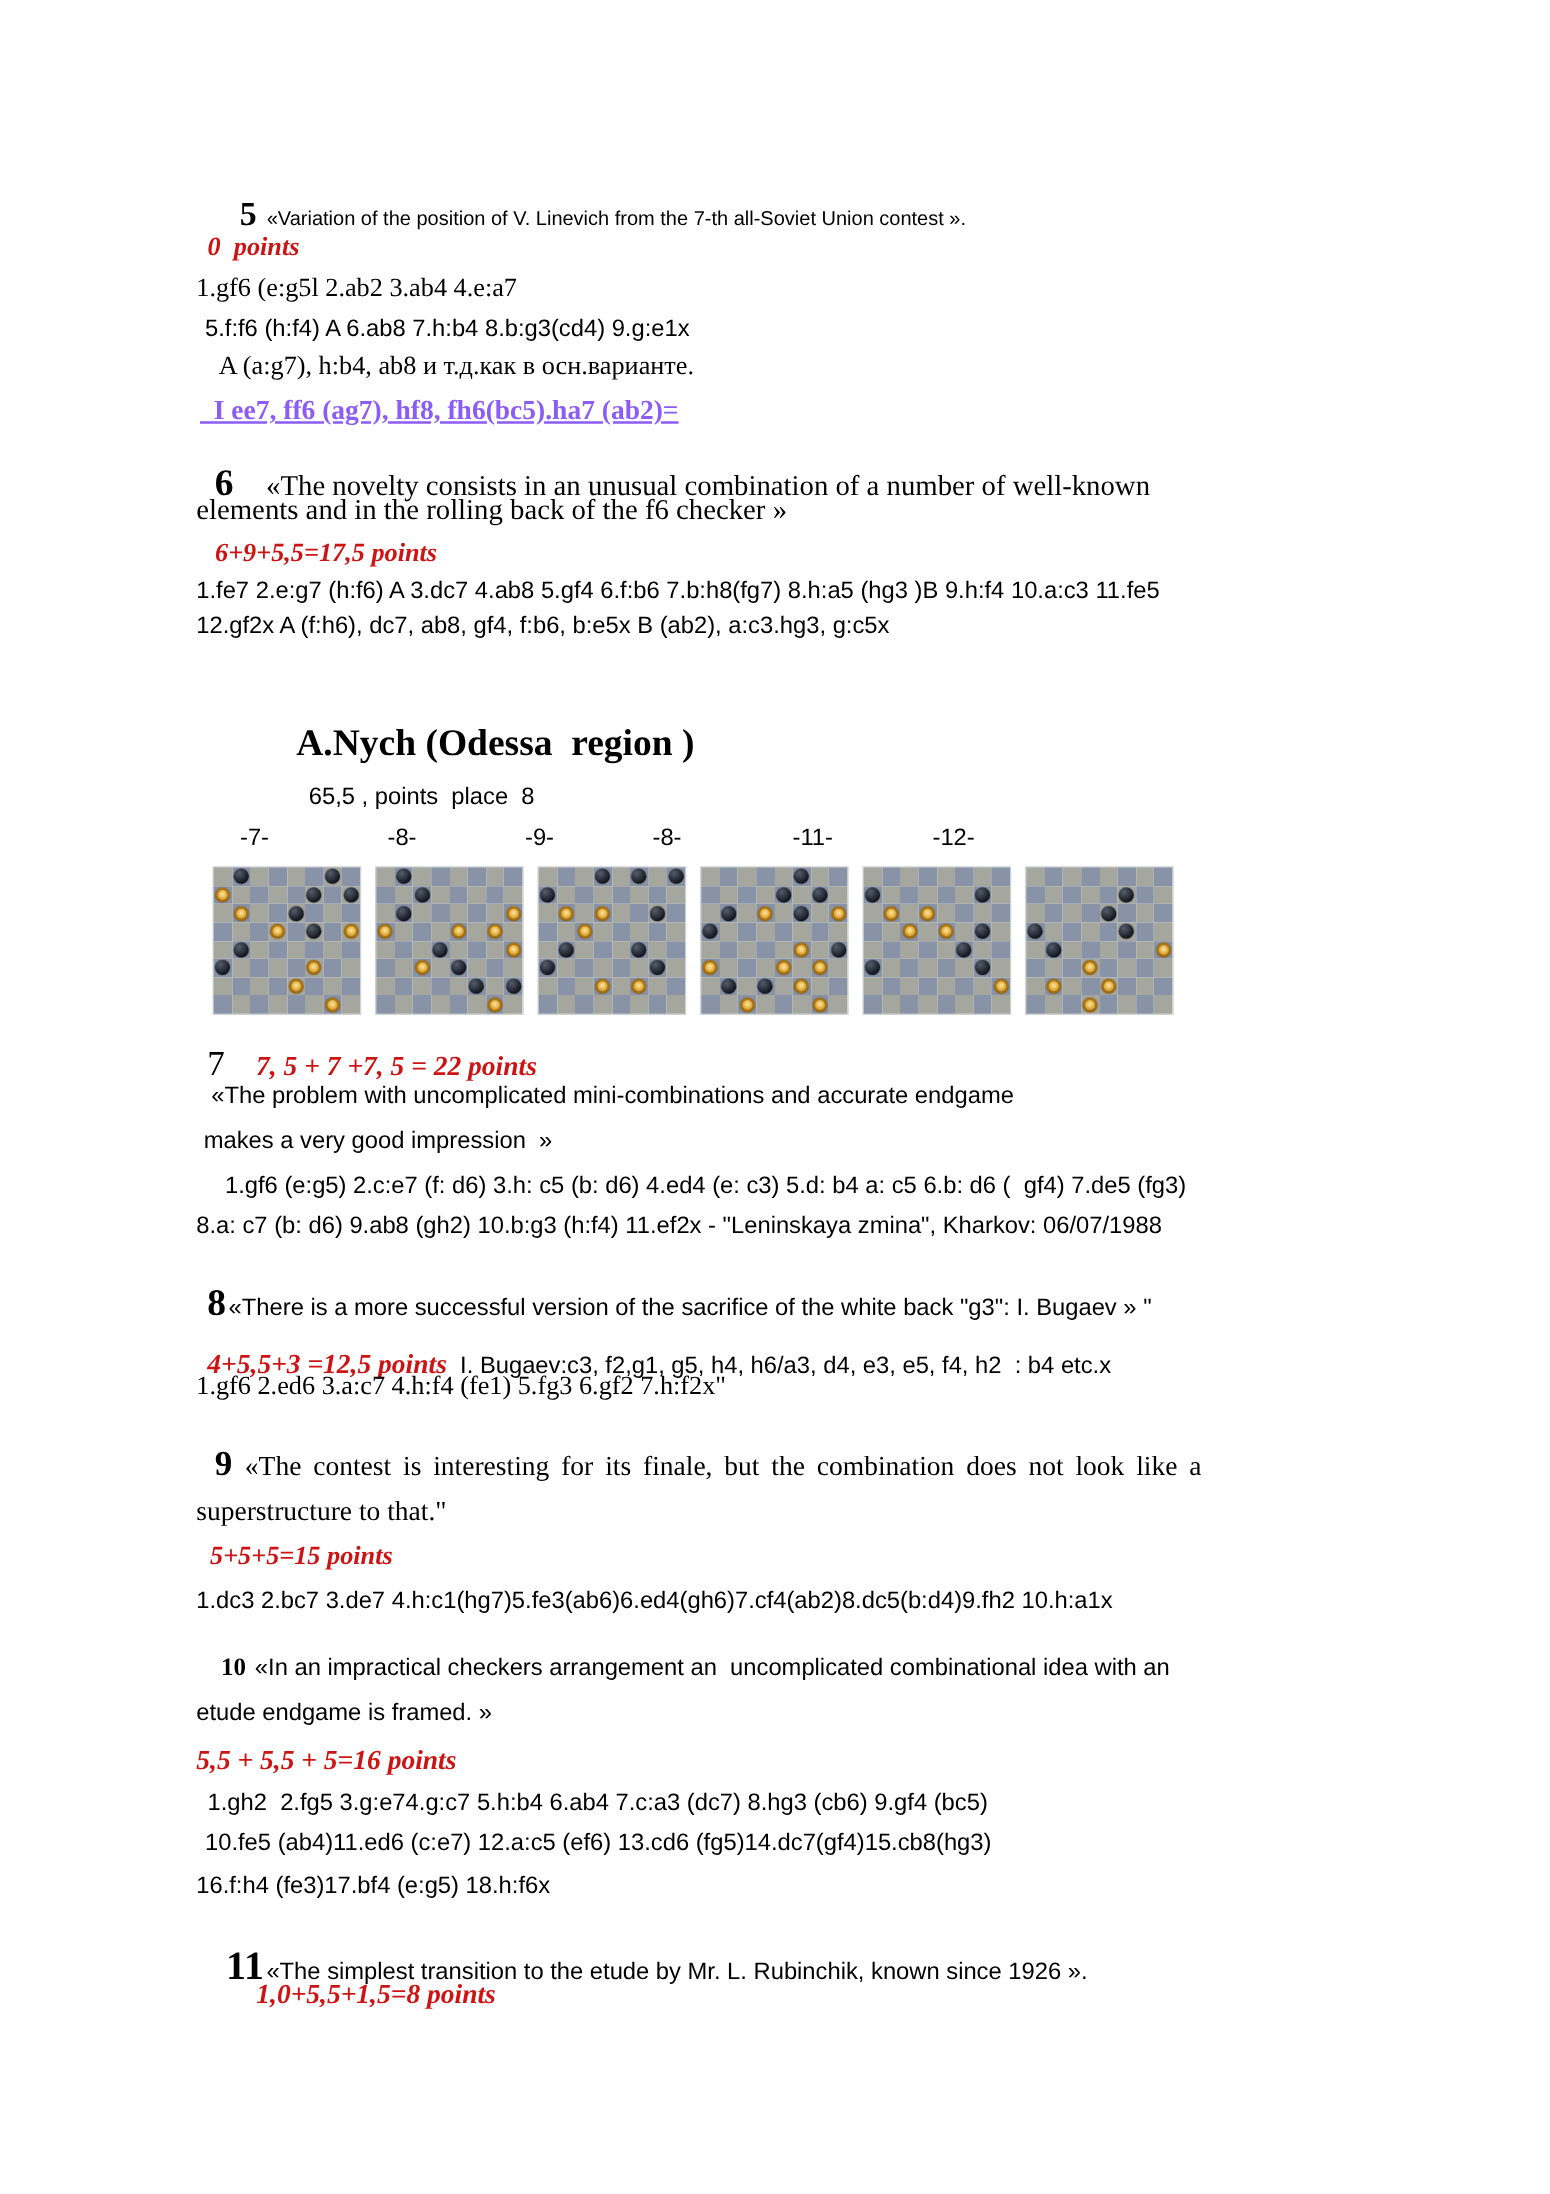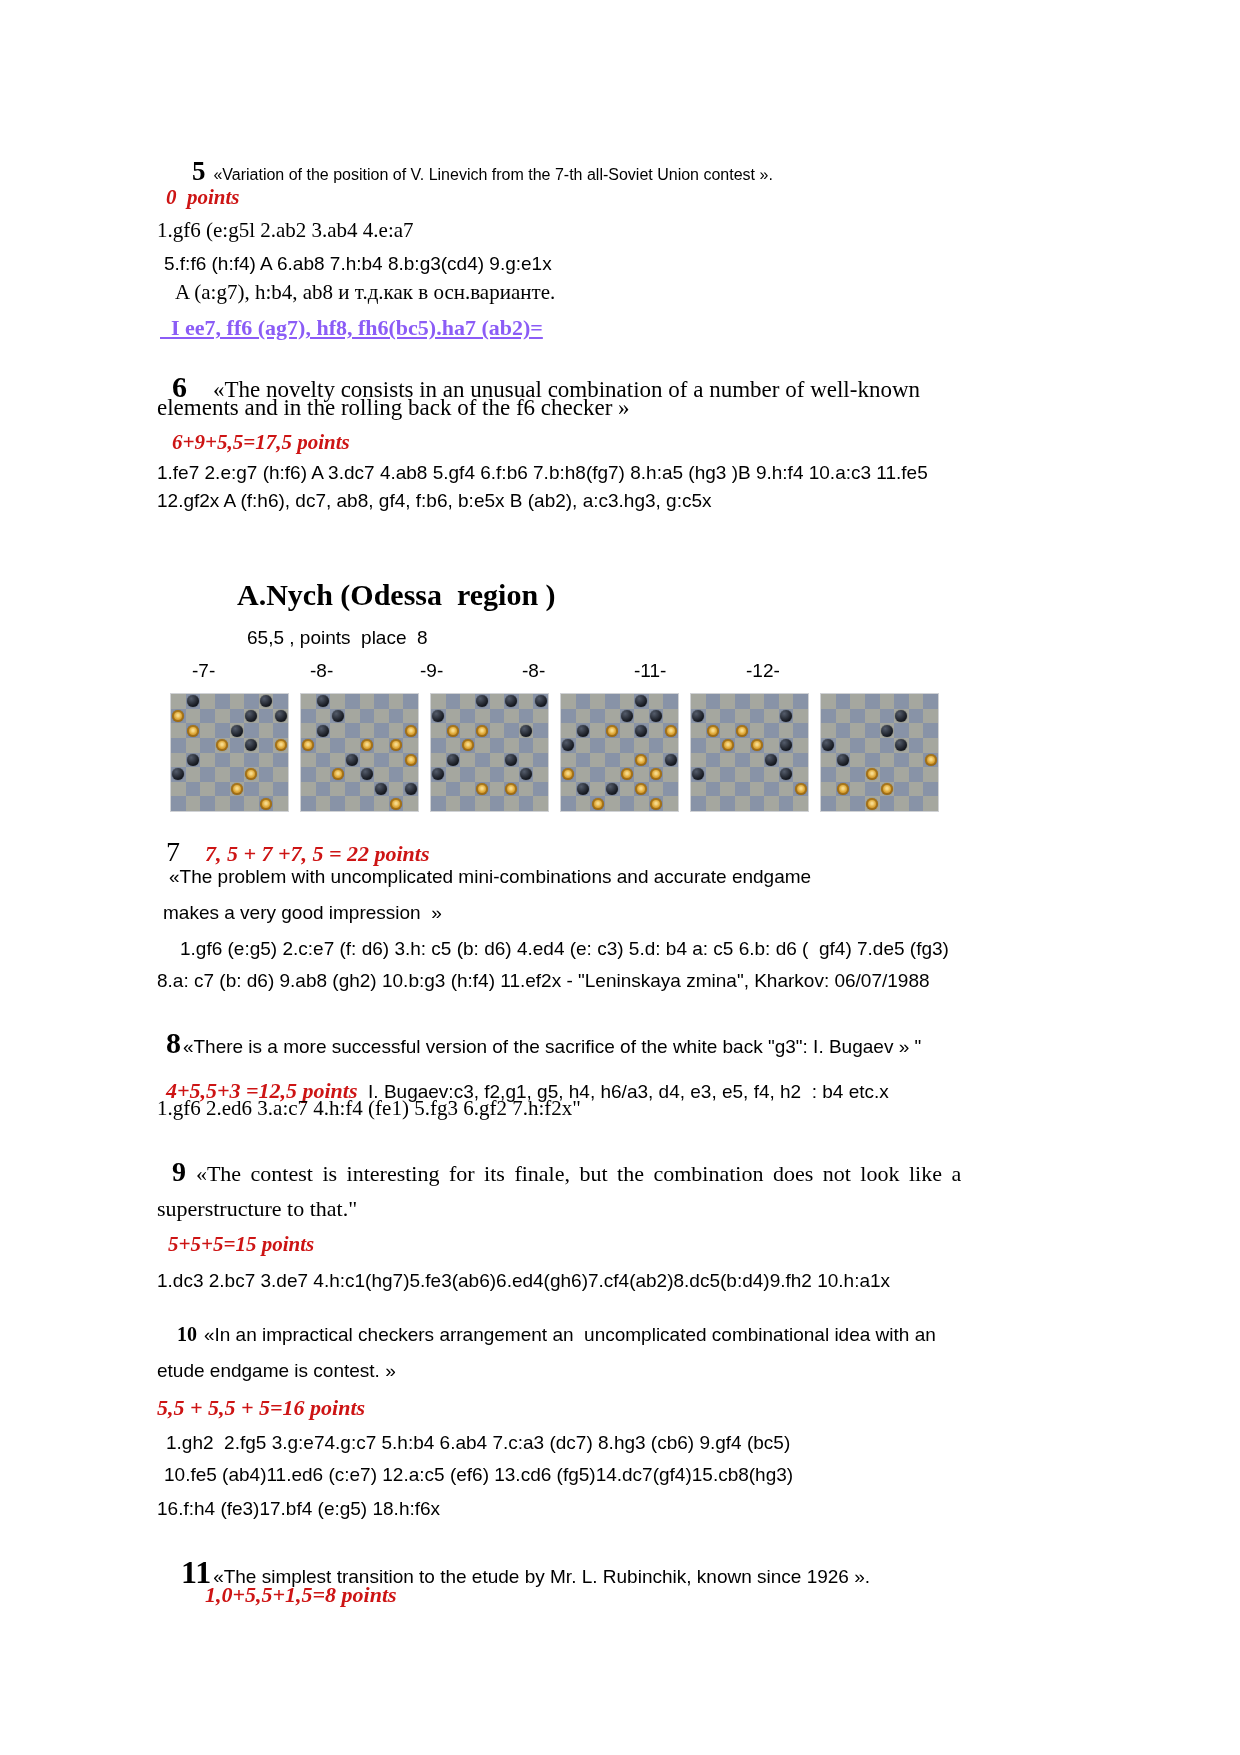--- a/index.html
+++ b/index.html
@@ -645,21 +645,21 @@
 <div class="abs" style="left:163px;top:1138px;">
   <span class="num" style="font-size:28px;">9</span><span class="sr22 just9" style="margin-left:10px;">«The contest is interesting for its finale, but the combination does not look like a</span>
 </div>
 <div class="abs sr22" style="left:157px;top:1196px;">superstructure to that."</div>
 <div class="abs red" style="left:168px;top:1232px;">5+5+5=15 points</div>
 <div class="abs sf" style="left:157px;top:1270px;">1.dc3 2.bc7 3.de7 4.h:c1(hg7)5.fe3(ab6)6.ed4(gh6)7.cf4(ab2)8.dc5(b:d4)9.fh2 10.h:a1x</div>
 
 <div class="abs" style="left:168px;top:1305px;">
   <span class="num" style="font-size:20px;">10</span><span class="sf" style="margin-left:7px;">«In an impractical checkers arrangement an  uncomplicated combinational idea with an</span>
 </div>
-<div class="abs sf" style="left:157px;top:1360px;">etude endgame is contest. »</div>
+<div class="abs sf" style="left:157px;top:1360px;">etude endgame is framed. »</div>
 <div class="abs red red22" style="left:157px;top:1395px;">5,5 + 5,5 + 5=16 points</div>
 <div class="abs sf" style="left:166px;top:1432px;">1.gh2  2.fg5 3.g:e74.g:c7 5.h:b4 6.ab4 7.c:a3 (dc7) 8.hg3 (cb6) 9.gf4 (bc5)</div>
 <div class="abs sf" style="left:164px;top:1464px;">10.fe5 (ab4)11.ed6 (c:e7) 12.a:c5 (ef6) 13.cd6 (fg5)14.dc7(gf4)15.cb8(hg3)</div>
 <div class="abs sf" style="left:157px;top:1498px;">16.f:h4 (fe3)17.bf4 (e:g5) 18.h:f6x</div>
 
 <div class="abs" style="left:172px;top:1536px;">
   <span class="num" style="font-size:32px;">11</span><span class="sf" style="margin-left:2px;">«The simplest transition to the etude by Mr. L. Rubinchik, known since 1926 ».</span>
 </div>
 <div class="abs red red22" style="left:205px;top:1582px;">1,0+5,5+1,5=8 points</div>
 

